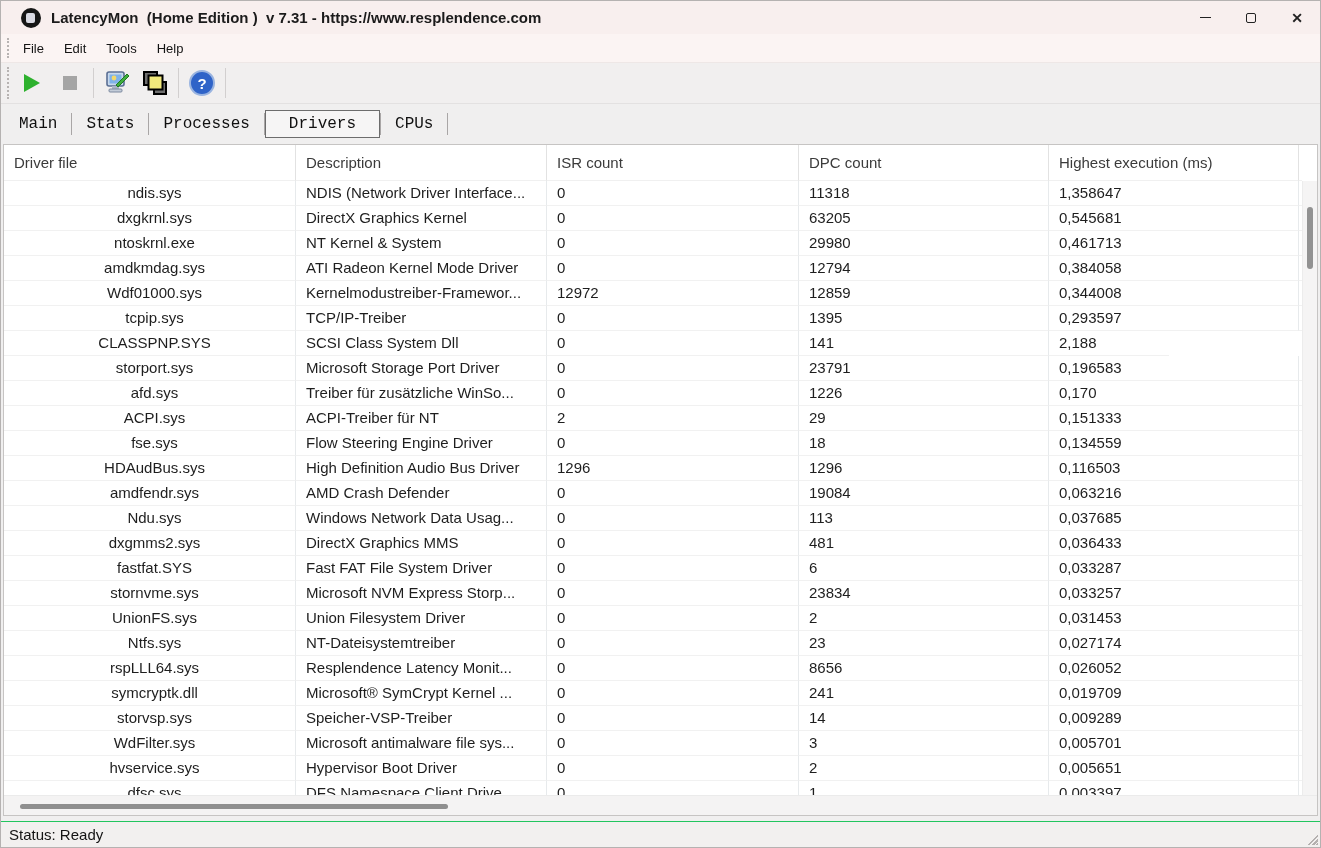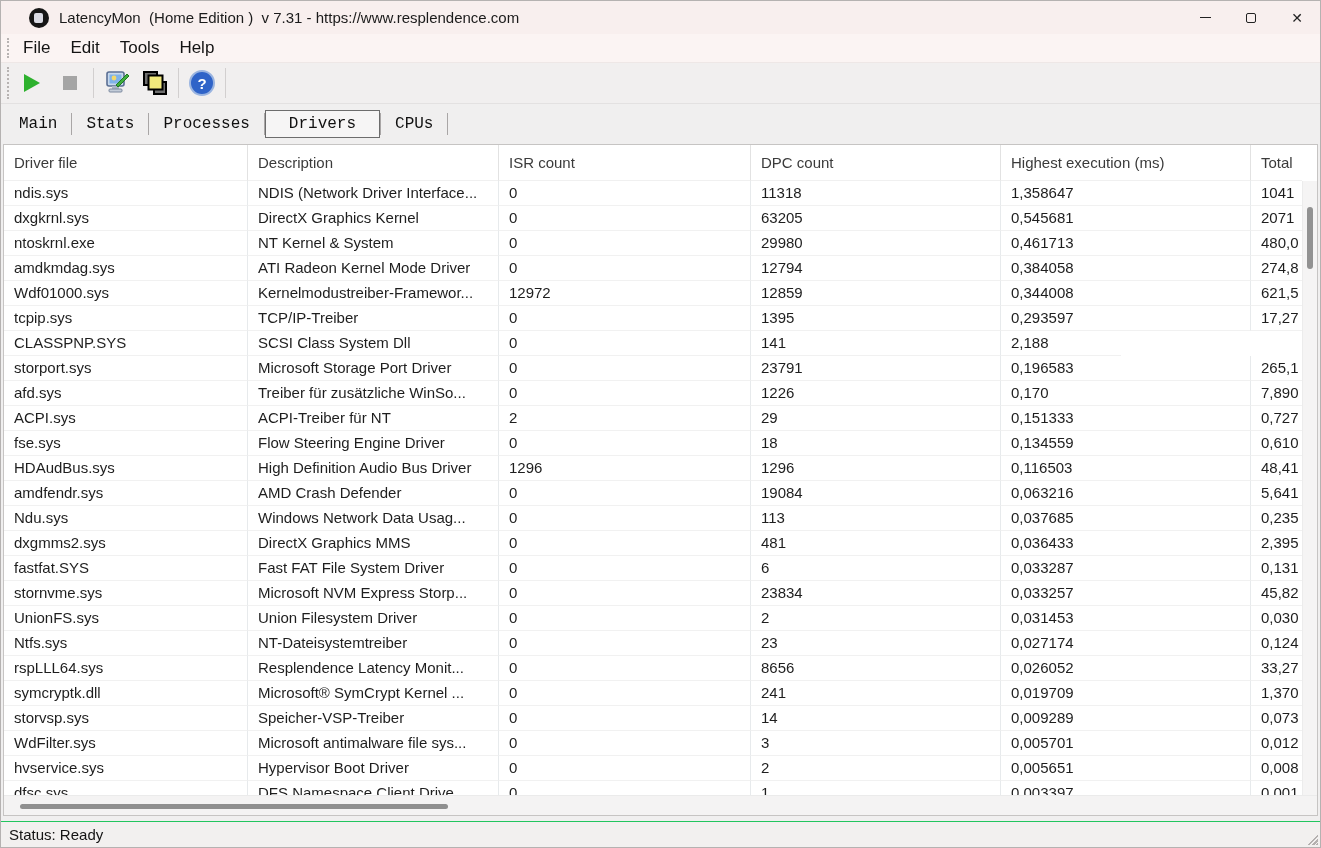--- a/index.html
+++ b/index.html
@@ -3,52 +3,52 @@
 <meta charset="utf-8">
 <style>
   * { margin:0; padding:0; box-sizing:border-box; }
   html,body { background:#cfcfcf; font-family:"Liberation Sans", sans-serif; }
   .window {
     width:1321px; height:848px; position:relative;
     background:#f0efef; border:1px solid #b5b2b1; overflow:hidden;
     display:flex; flex-direction:column;
   }
   
-  .titlebar { height:33px; background:#f8efee; display:flex; align-items:center; padding-left:28px; flex:none; }
+  .titlebar { height:33px; background:#f8efee; display:flex; align-items:center; padding-left:20px; flex:none;font-weight:bold; }
   .app-icon { width:20px; height:20px; border-radius:50%; background:#161616; position:relative; flex:none; }
   .app-icon span { position:absolute; left:5px; top:5px; width:9px; height:10px; background:#d9dae3; border-radius:2px; }
   .title-text { margin-left:10px; font-size:15px; color:#1b1b1b; white-space:pre; }
   .win-controls { margin-left:auto; display:flex; height:100%; }
   .win-btn { width:46px; height:100%; display:flex; align-items:center; justify-content:center; color:#222; }
   .glyph-min { width:11px; height:0; border-top:1px solid #222; }
   .glyph-max { width:10px; height:10px; border:1px solid #222; border-radius:2px; }
   .glyph-close { font-size:14px; line-height:1; }
   
   .menubar { height:29px; background:#fbf4f3; display:flex; align-items:center; padding-left:6px; flex:none; border-bottom:1px solid #eee7e6; }
   .grip { align-self:stretch; margin:4px 4px 4px 0; border-left:2px dotted #b7b3b2; }
-  .menu-item { font-size:17px; color:#141414; padding:3px 10px; }
+  .menu-item { font-size:13px; color:#141414; padding:3px 10px; }
   
   .toolbar { height:41px; background:#f1efef; display:flex; align-items:center; padding-left:6px; flex:none; border-bottom:1px solid #e3e1e1; }
   .tb-btn { width:38px; height:32px; display:flex; align-items:center; justify-content:center; }
   .tb-sep { width:0; height:30px; border-left:1px solid #d2cfcf; margin:0 4px; }
   .icon-play { width:0; height:0; border-left:16px solid #2eb12e; border-top:9px solid transparent; border-bottom:9px solid transparent; }
   .icon-stop { width:14px; height:14px; background:#a5a5a5; }
   
   .tabbar { height:40px; display:flex; align-items:center; padding-left:4px; flex:none; background:#f0efef;font-family:Liberation Mono, monospace; }
   .tab { font-size:16px; color:#101010; padding:5px 14px; }
   .tab.selected { border:1px solid #6d6d6d; background:#f6f5f5; padding:4px 23px; margin:0 0; }
   .tab-sep { width:0; height:22px; border-left:1px solid #a9a6a6; }
   
   .table-panel { position:relative; margin:0 2px; height:672px; border:1px solid #c6c4c3; background:#ffffff; overflow:hidden; flex:none; }
   .table-header { position:absolute; top:0; left:0; right:15px; height:36px; display:flex; background:#fff; overflow:hidden; }
   .th { display:flex; align-items:center; padding-left:10px; font-size:15px; color:#3b3b3b; border-right:1px solid #e2e2e2; border-bottom:1px solid #f0f0f0; white-space:nowrap; overflow:hidden; flex:none; }
   .table-body { position:absolute; top:36px; left:0; right:15px; bottom:20px; overflow:hidden; }
   .tr { display:flex; height:25px; }
   .td { height:25px; line-height:24px; padding-left:10px; font-size:15px; color:#1e1e1e; border-right:1px solid #e7eaec; border-bottom:1px solid #f1f1f1; white-space:nowrap; overflow:hidden; flex:none; }
-  .col0 { width:244px; } .col1 { width:251px; } .col2 { width:252px; }
+  .col0 { width:292px;text-align:center; } .col1 { width:251px; } .col2 { width:252px; }
   .col3 { width:250px; } .col4 { width:250px; } .col5 { width:120px; border-right:none; }
   
   .vsb { position:absolute; top:36px; right:0; bottom:20px; width:15px; background:#f5f4f4; border-left:1px solid #ececec; }
   .vsb-thumb { position:absolute; top:26px; left:4px; width:6px; height:62px; background:#929292; border-radius:3px; }
   .hsb { position:absolute; left:0; right:0; bottom:0; height:20px; background:#f4f3f3; border-top:1px solid #ebebeb; }
   .hsb-thumb { position:absolute; left:16px; top:8px; width:428px; height:5px; background:#8f8f8f; border-radius:3px; }
   
   .spacer { flex:1; }
   .statusbar { height:26px; background:#f2f0ef; border-top:1px solid #22c55e; display:flex; align-items:center; padding-left:8px; position:relative; flex:none; }
   .status-text { font-size:15px; color:#141414; }

